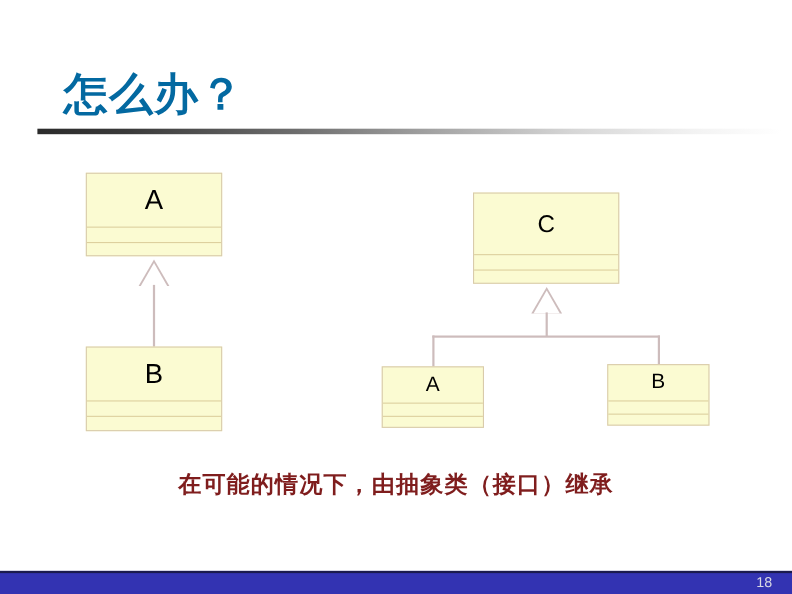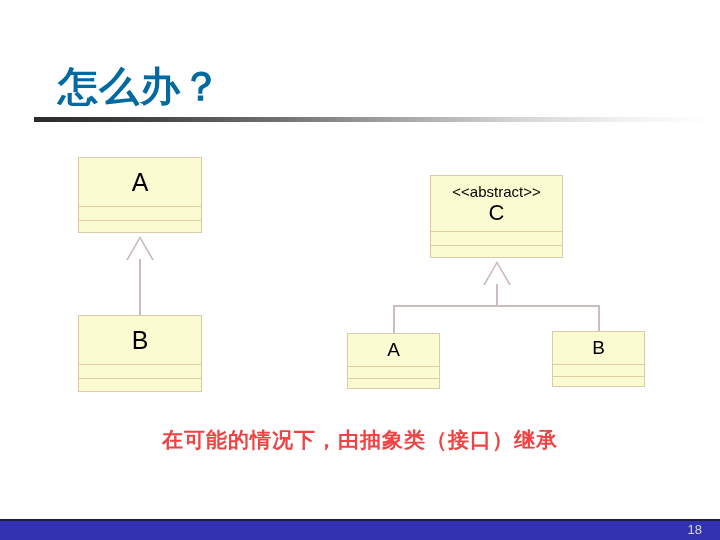--- a/index.html
+++ b/index.html
@@ -140,21 +140,21 @@
   
   #caption-red {
     position: absolute;
     left: 0;
     top: 426px;
     width: 720px;
     text-align: center;
     font-family: "DejaVu Serif", "Liberation Serif", serif;
     font-size: 21px;
     font-weight: bold;
-    color: #ef4444;
+    color: #7f1d1d;
     letter-spacing: 1px;
     white-space: nowrap;
   }
 
   
   #footer-bar {
     position: absolute;
     left: 0;
     top: 519px;
     width: 720px;
@@ -198,21 +198,20 @@
   <div class="uml-box box-big" id="box-b-left">
     <div class="uml-name">B</div>
     <div class="uml-sep"></div>
     <div class="uml-attr"></div>
     <div class="uml-sep"></div>
     <div class="uml-ops"></div>
   </div>
 
   <div class="uml-box box-abs" id="box-c-abs">
     <div class="uml-name">
-      <span class="uml-stereo">&lt;&lt;abstract&gt;&gt;</span>
       <span>C</span>
     </div>
     <div class="uml-sep"></div>
     <div class="uml-attr"></div>
     <div class="uml-sep"></div>
     <div class="uml-ops"></div>
   </div>
 
   <div class="tri tri-outer" id="tri-right-outer"></div>
   <div class="tri tri-inner" id="tri-right-inner"></div>

